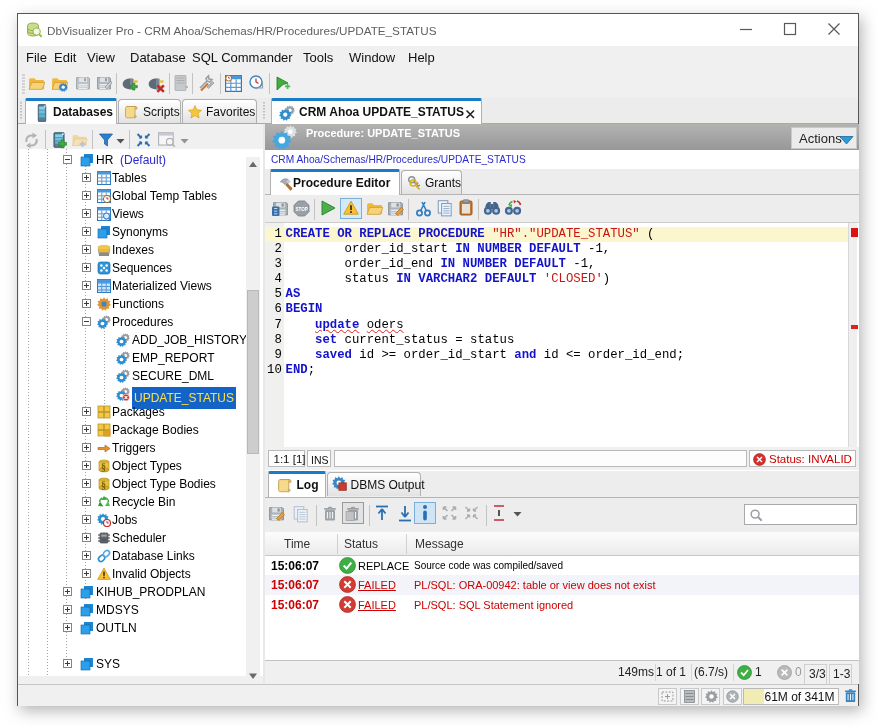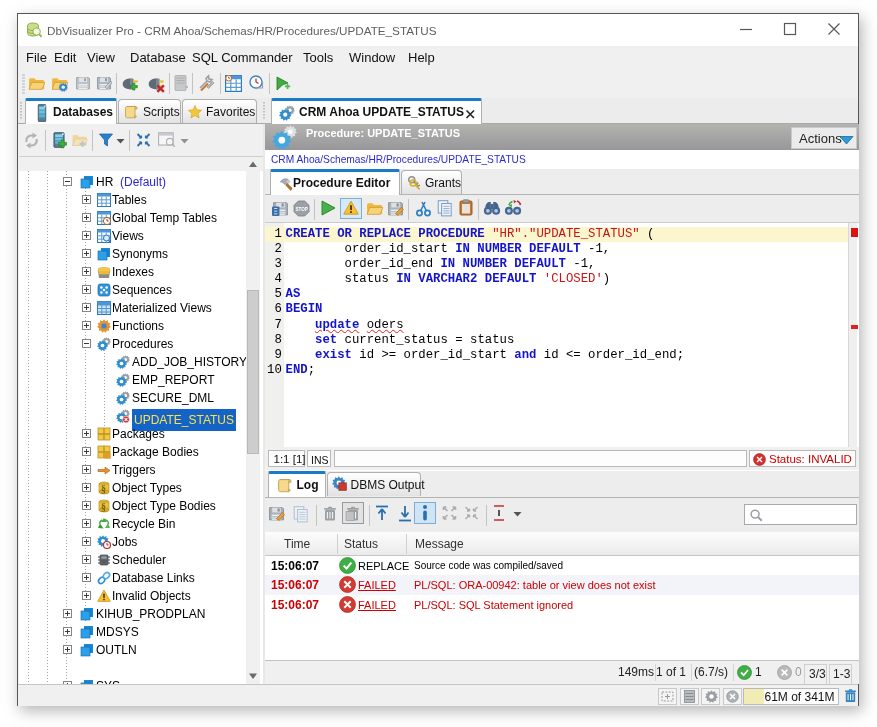--- a/index.html
+++ b/index.html
@@ -19,21 +19,21 @@
   #toolbar { position:absolute; left:0; top:56px; width:100%; height:28px; background:#f0f0f0; }
   .tsep { position:absolute; top:3px; width:1px; height:21px; background:#c3c3c3; }
   
   #tabrow { position:absolute; left:0; top:84px; width:100%; height:26px; background:#ececec; border-bottom:1px solid #a9a9a9; }
   .tab { position:absolute; height:24px; z-index:3; background:linear-gradient(#ffffff,#e2e2e2); border:1px solid #b0b0b0; border-bottom:none; border-radius:4px 4px 0 0; font-size:12px; color:#111; }
   .tab.active { height:26px; background:#fff; border-top:3px solid #1a7cc4; border-radius:2px 2px 0 0; font-weight:bold; }
   .tab .lbl { position:absolute; top:5px; white-space:nowrap; }
   .tab.active .lbl { top:4px; }
   
   #treetools { position:absolute; left:1px; top:110px; width:244px; height:33px; background:#f0f0f0; border-bottom:1px solid #cfcfcf; }
-  #tree { position:absolute; left:1px; top:157px; width:244px; height:527px; background:#fff; overflow:hidden;text-align:center; }
+  #tree { position:absolute; left:1px; top:135px; width:244px; height:527px; background:#fff; overflow:hidden;text-align:center; }
   #treescroll { position:absolute; left:228px; top:143px; width:14px; height:527px; background:#f0f0f0; }
   .trow { position:absolute; left:0; width:228px; height:18px; font-size:12px; color:#000; }
   .trow .txt { position:absolute; top:2px; white-space:nowrap; }
   .exp { position:absolute; width:9px; height:9px; background:#fff; border:1px solid #848484; }
   .exp i { position:absolute; background:#3a3a3a; }
   .exp .h { left:1px; top:3px; width:5px; height:1px; }
   .exp .v { left:3px; top:1px; width:1px; height:5px; }
   .ticon { position:absolute; top:2px; width:14px; height:14px; }
   .guide { position:absolute; width:1px; background:repeating-linear-gradient(to bottom,#a3a3a3 0 1px,transparent 1px 3px); }
   
@@ -813,21 +813,21 @@
  9
 10</pre>
       <pre class="code" id="codebody"><span class="kw">CREATE OR REPLACE PROCEDURE</span> <span class="str">"HR"."UPDATE_STATUS"</span> (
         order_id_start <span class="kw">IN NUMBER DEFAULT</span> -1,
         order_id_end <span class="kw">IN NUMBER DEFAULT</span> -1,
         status <span class="kw">IN VARCHAR2 DEFAULT</span> <span class="str">'CLOSED'</span>)
 <span class="kw">AS</span>
 <span class="kw">BEGIN</span>
     <span class="kw err">update</span> <span class="err">oders</span>
     <span class="kw">set</span> current_status = status
-    <span class="kw">exist</span> id &gt;= order_id_start <span class="kw">and</span> id &lt;= order_id_end;
+    <span class="kw">saved</span> id &gt;= order_id_start <span class="kw">and</span> id &lt;= order_id_end;
 <span class="kw">END</span>;</pre>
       <div id="estripe">
         <div class="abs" style="left:1.5px;top:5px;width:7px;height:9px;background:#dd1111"></div>
         <div class="abs" style="left:1.5px;top:102px;width:7px;height:4px;background:#dd2222"></div>
       </div>
     </div>
 
     <div id="edstatus">
       <div class="sbox" style="left:2.5px;width:37px">
             <span class="abs" style="left:5px;top:2px">1:1 [1]</span>

